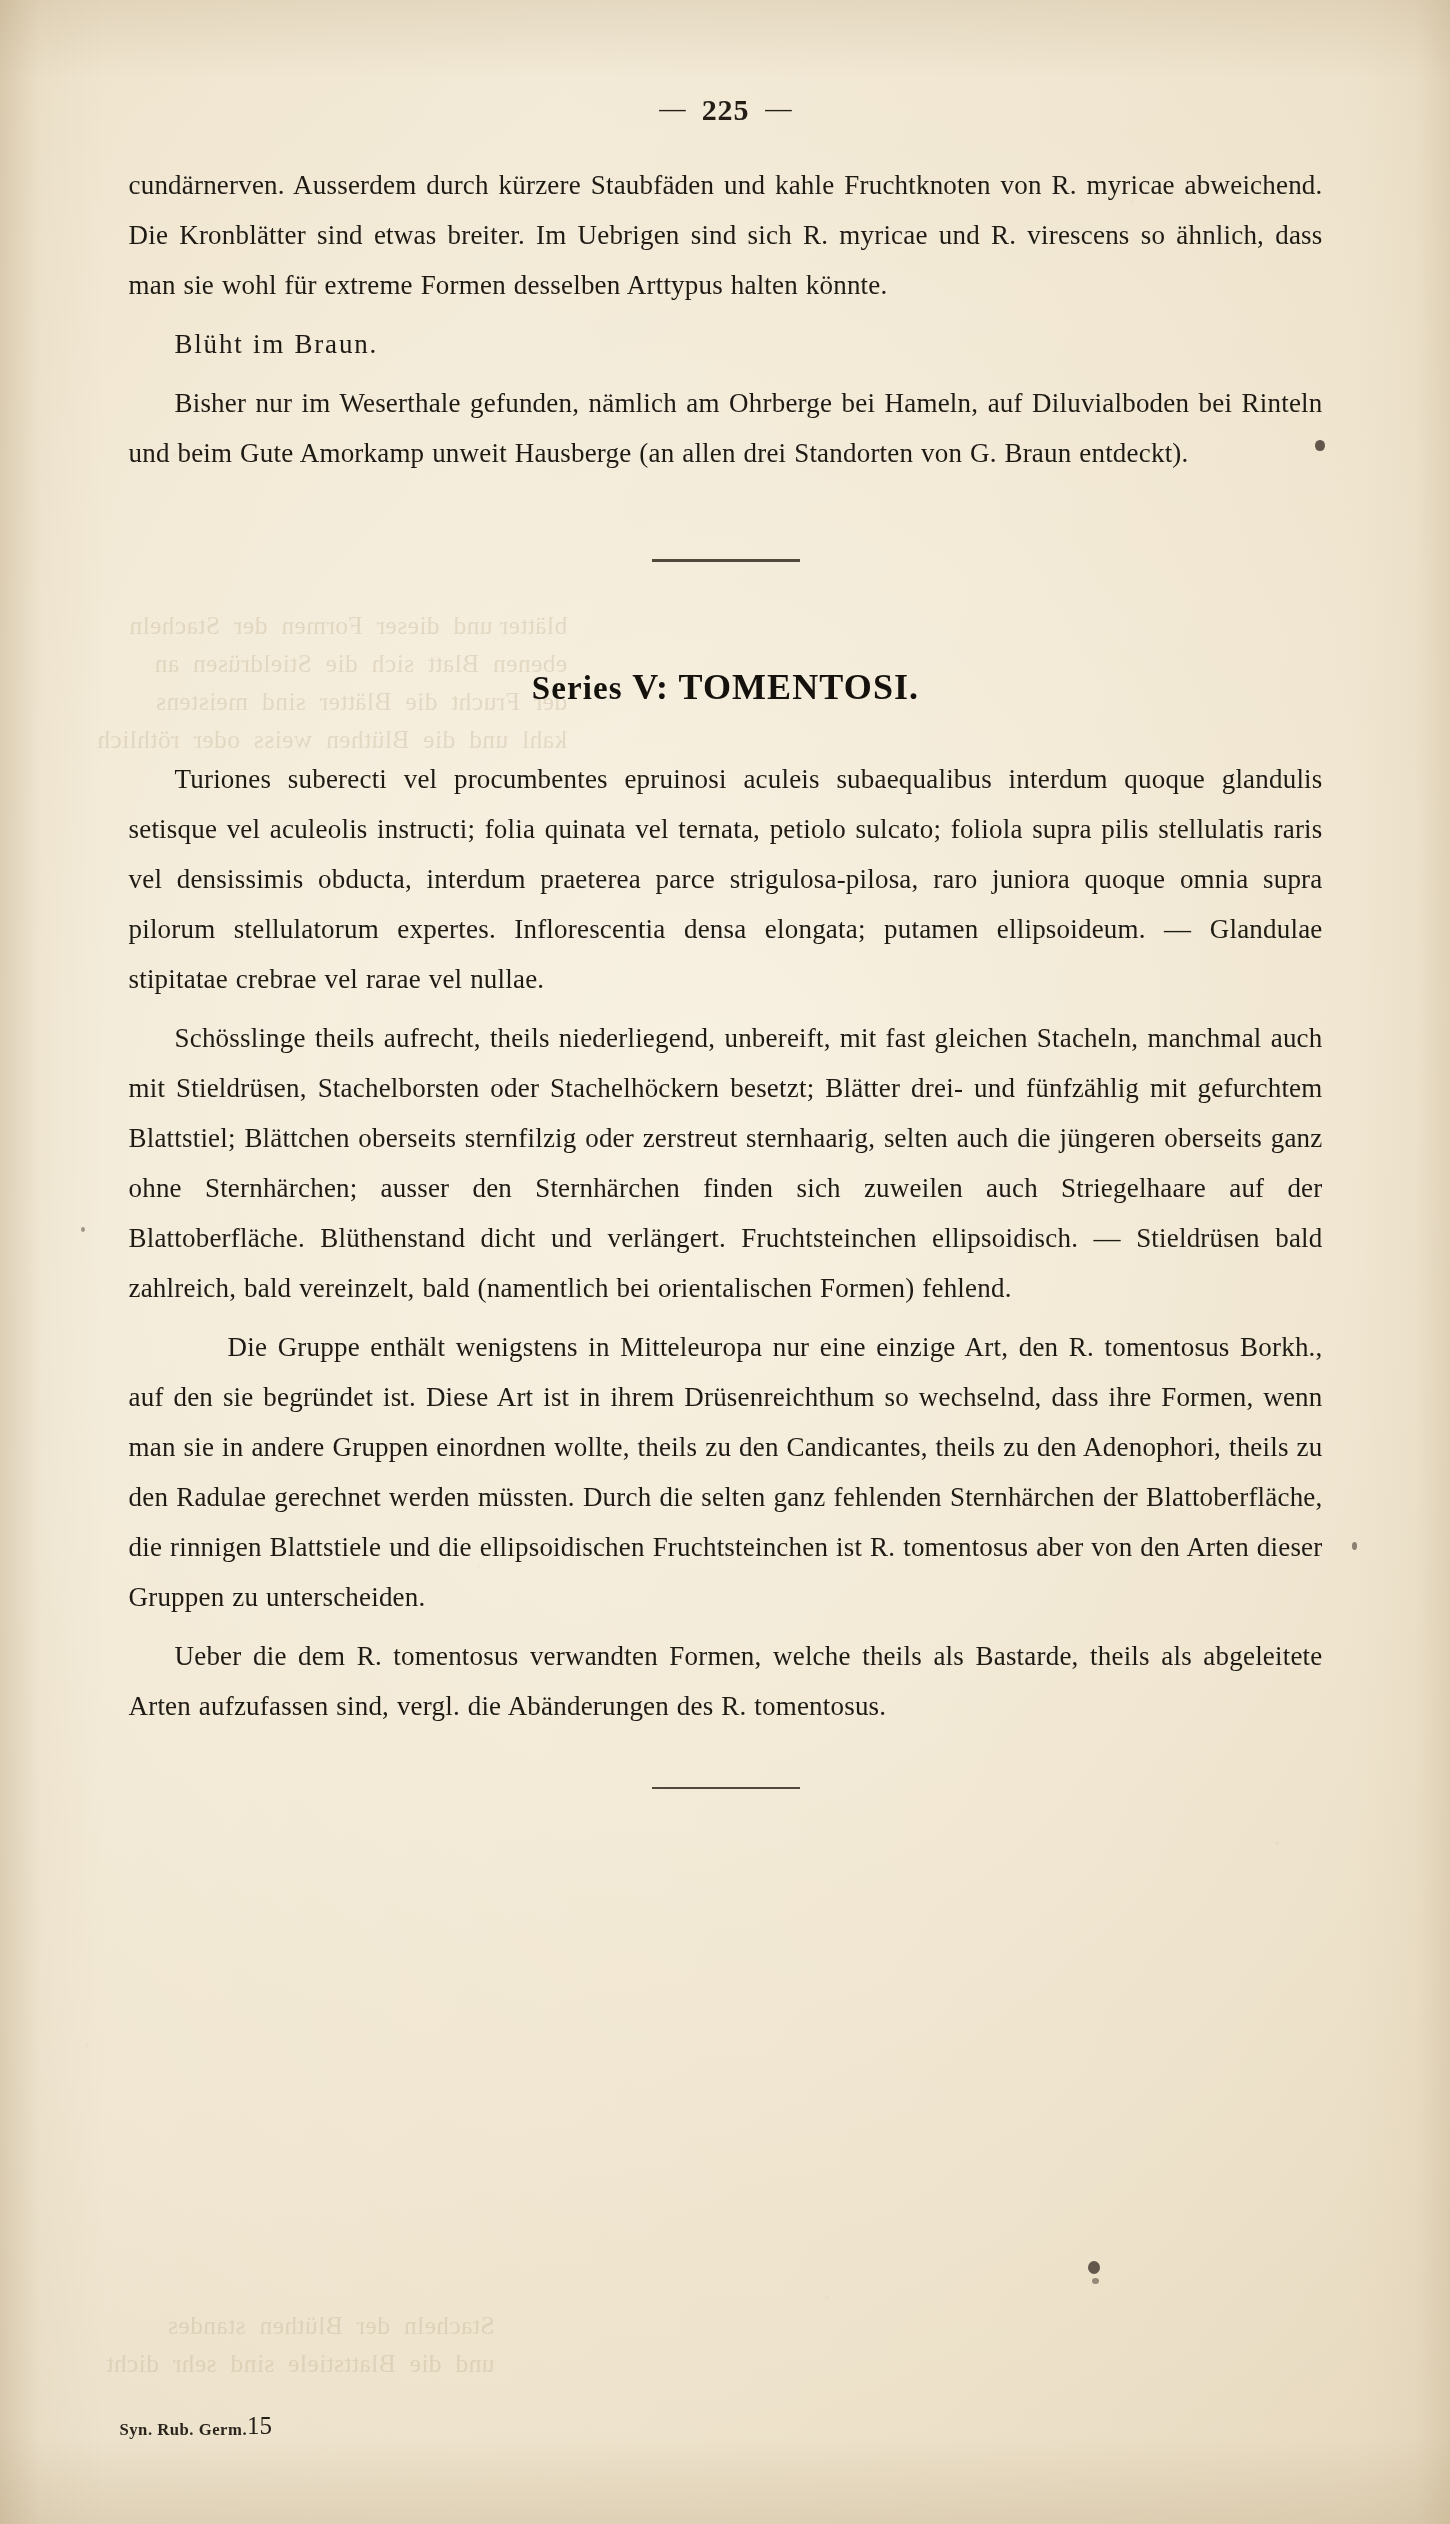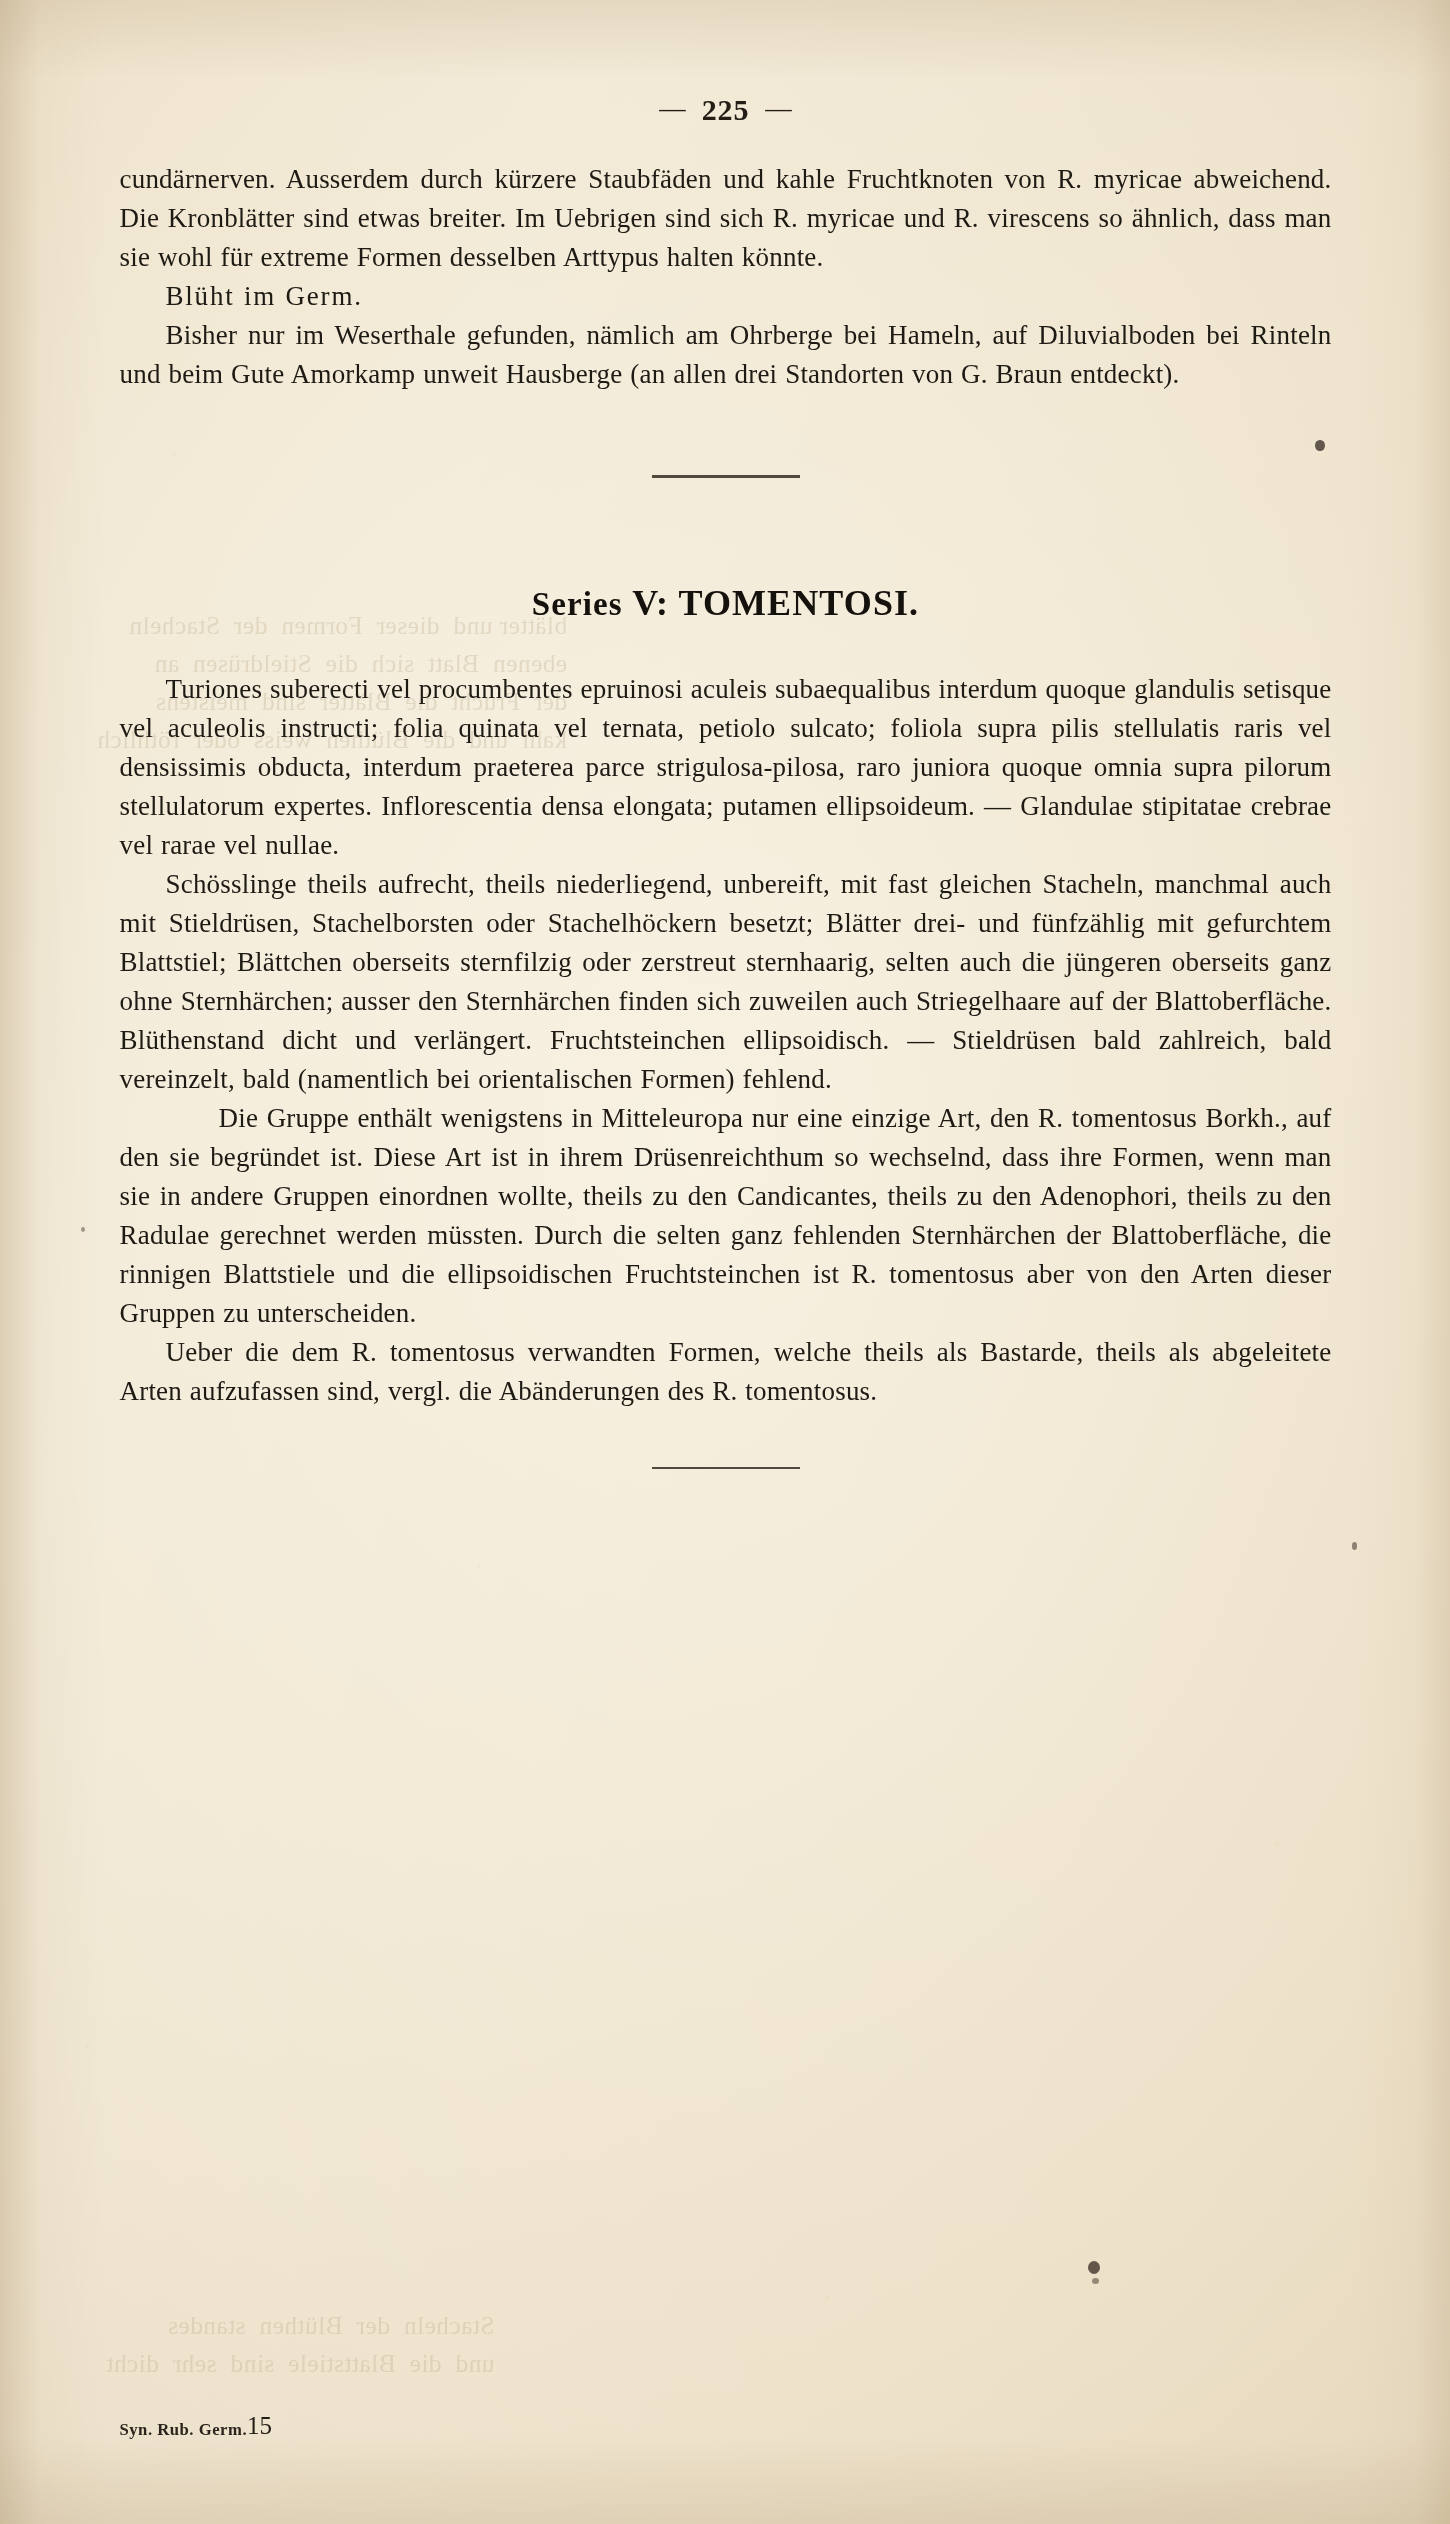--- a/index.html
+++ b/index.html
@@ -72,24 +72,24 @@
   }
 
   .body-block {
     margin: 0 auto;
     width: 1338px;
     padding: 0 63px;
     box-sizing: border-box;
   }
 
   p.para {
-    margin: 0;
+    margin: 9px;
     color: #1e1a14;
     font-size: 27px;
-    line-height: 39px;
+    line-height: 50px;
     text-align: justify;
     text-justify: inter-word;
     letter-spacing: 0.2px;
     word-spacing: 0.9px;
   }
   p.para.first {
     margin-top: 33px;
   }
   p.indent {
     text-indent: 46px;
@@ -201,21 +201,21 @@
   und  die  Blattstiele  sind  sehr  dicht</div>
 
   <div class="content">
 
     <div class="page-header">
       <span class="dash">—</span><span>225</span><span class="dash">—</span>
     </div>
 
     <div class="body-block">
       <p class="para first">cundärnerven.  Ausserdem durch kürzere Staubfäden und kahle Fruchtknoten von R. myricae abweichend.  Die Kronblätter sind etwas breiter.  Im Uebrigen sind sich R. myricae und R. virescens so ähnlich, dass man sie wohl für extreme Formen desselben Arttypus halten könnte.</p>
-      <p class="para indent spaced" style="letter-spacing:1.8px;">Blüht im Germ.</p>
+      <p class="para indent spaced" style="letter-spacing:1.8px;">Blüht im Braun.</p>
       <p class="para indent">Bisher nur im Weserthale gefunden, nämlich am Ohrberge bei Hameln, auf Diluvialboden bei Rinteln und beim Gute Amorkamp unweit Hausberge (an allen drei Standorten von G. Braun entdeckt).</p>
     </div>
 
     <div class="divider d1">
       <div class="rule"></div>
     </div>
 
     <div class="series-heading">
       <span class="small-caps">Series</span>
       <span>V</span><span>:</span>

